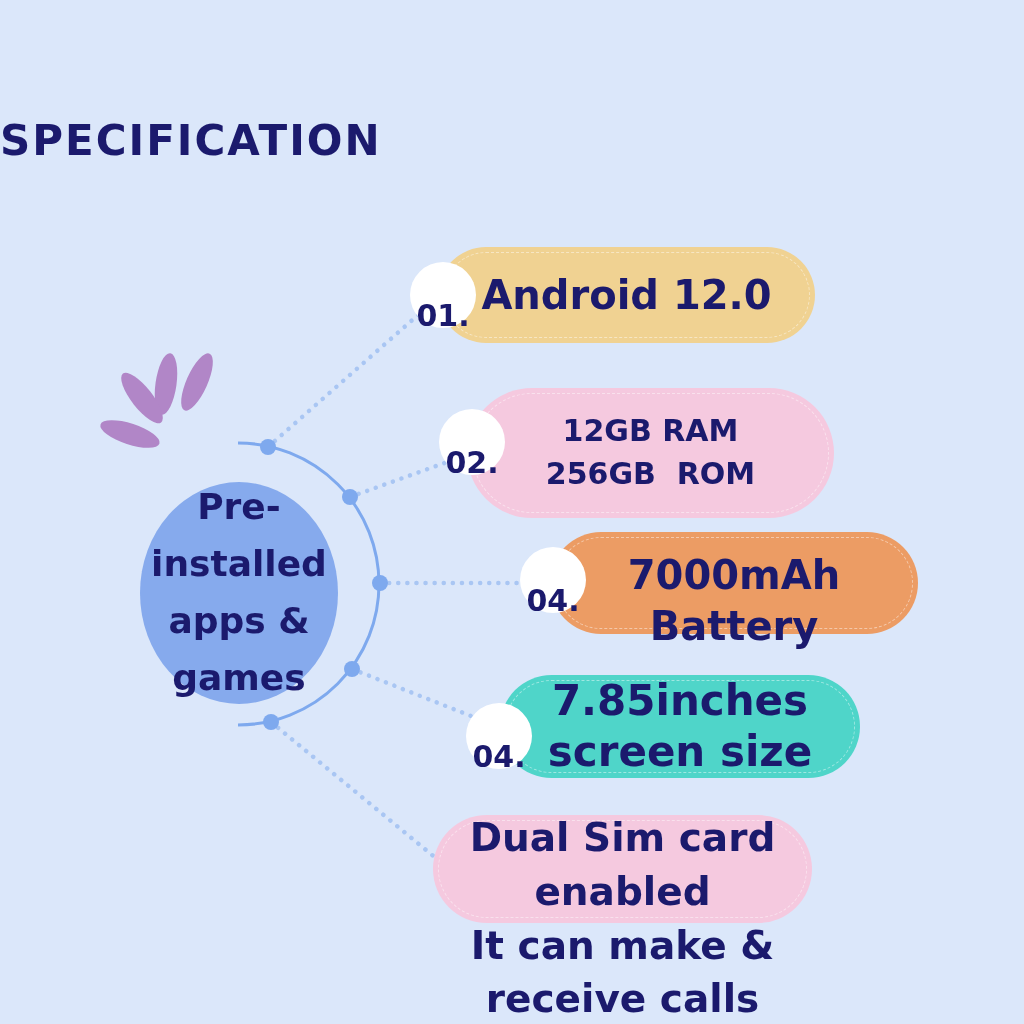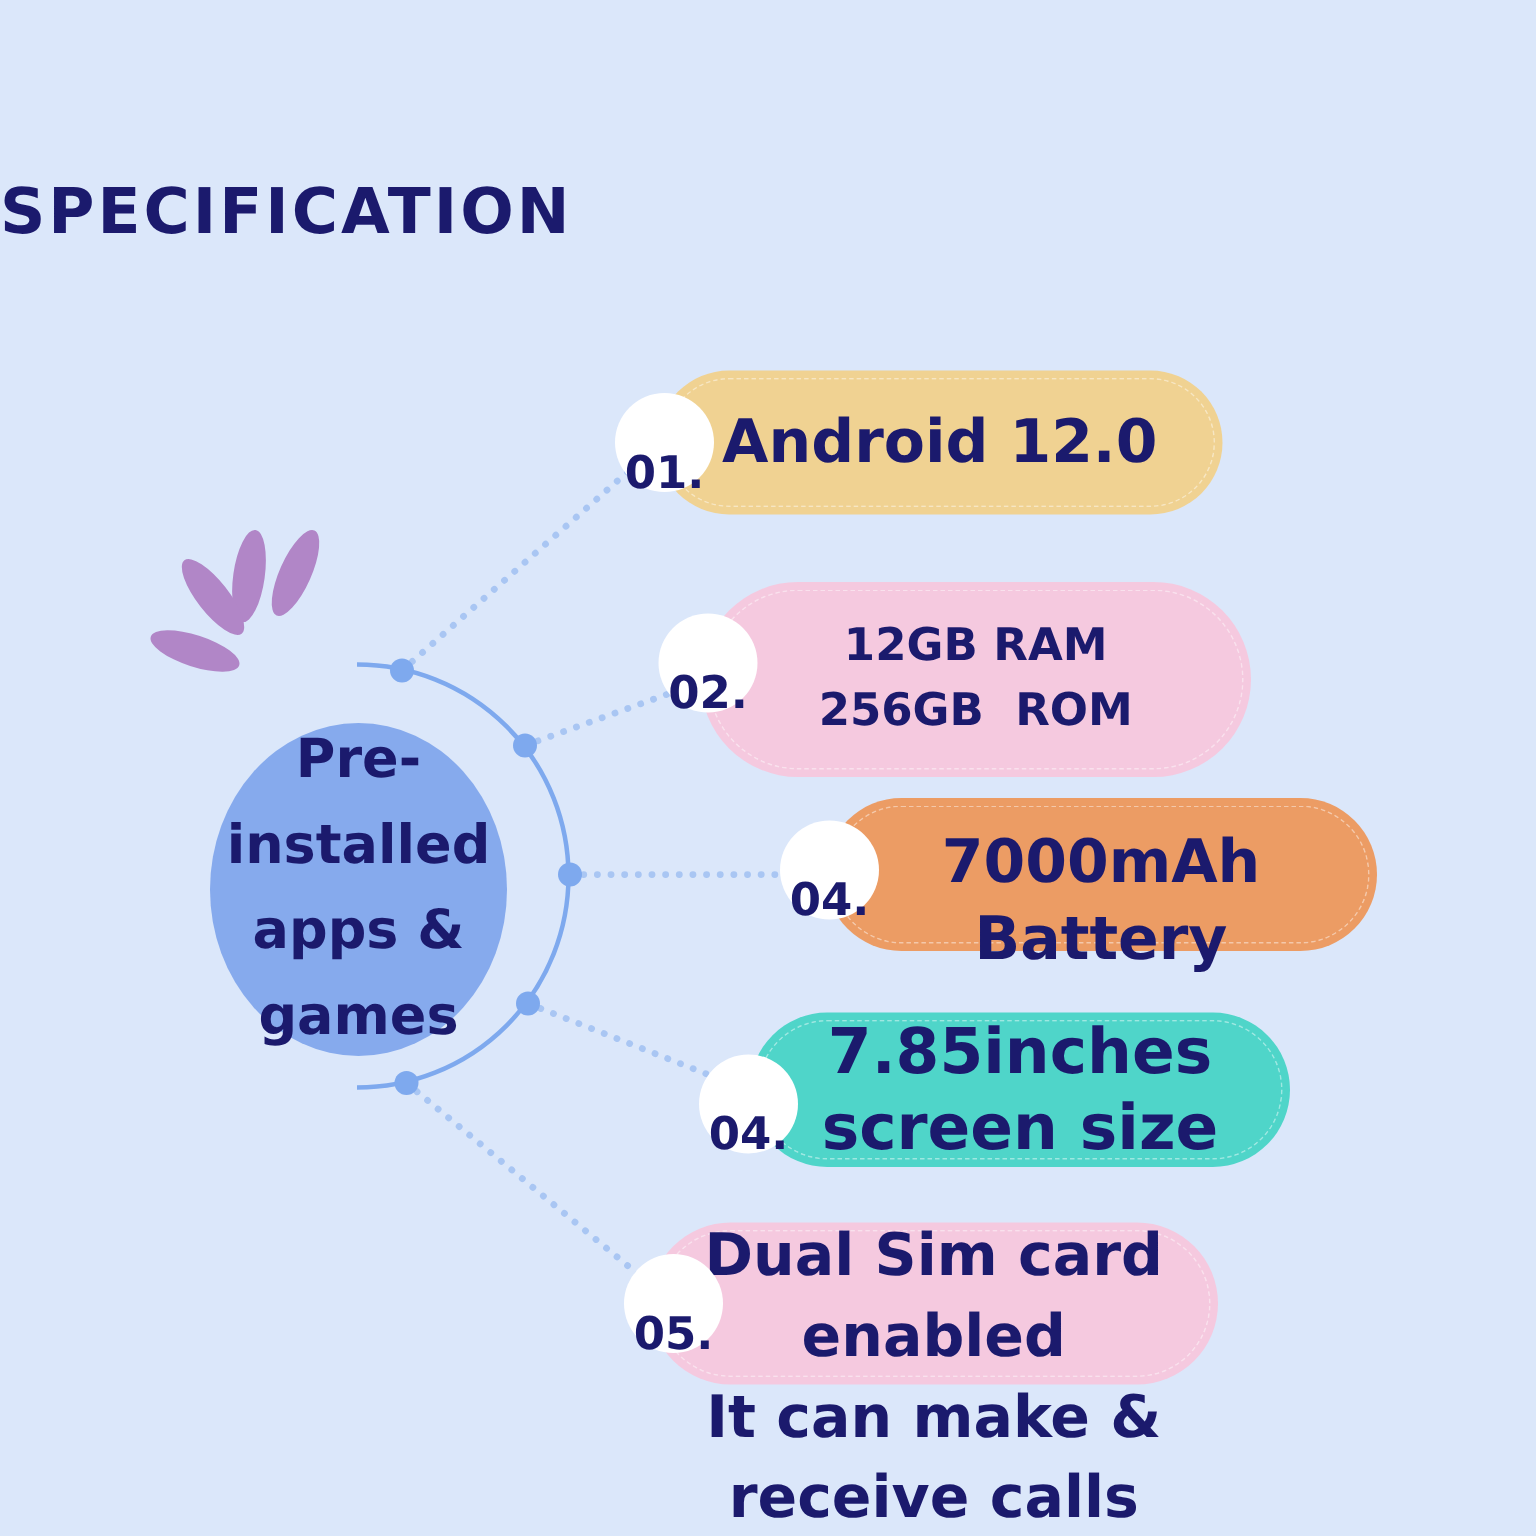--- a/index.html
+++ b/index.html
@@ -138,22 +138,19 @@
 
   <div class="pill pill4">
     <div class="badge">
       <span class="badge-label">04.</span>
     </div>
     <div class="pill-text">7.85inches
 screen size</div>
   </div>
 
   <div class="pill pill5">
-    <div class="badge">
-      <span class="badge-label">05.</span>
-    </div>
     <div class="pill-text">Dual Sim card
 enabled
 It can make &amp;
 receive calls</div>
   </div>
 
 </div>
 
 </body></html>

